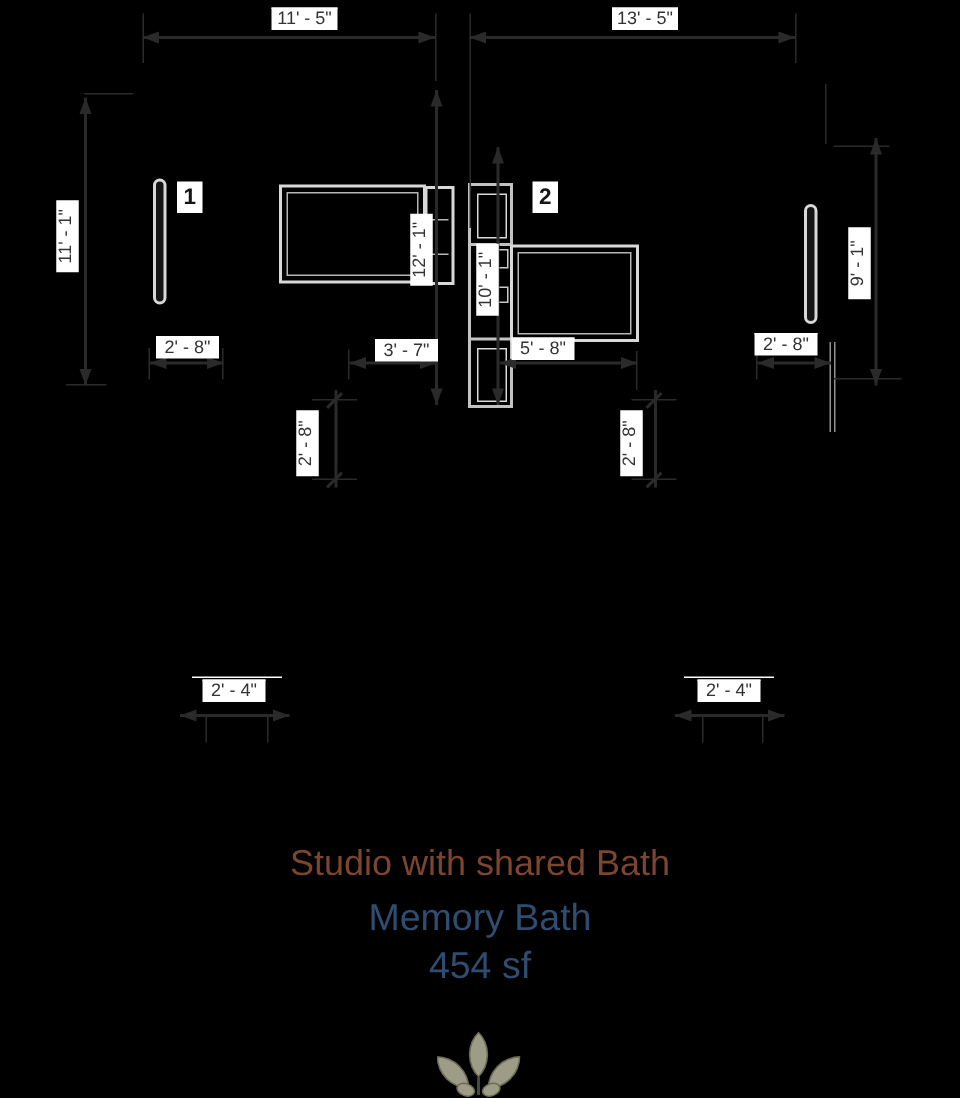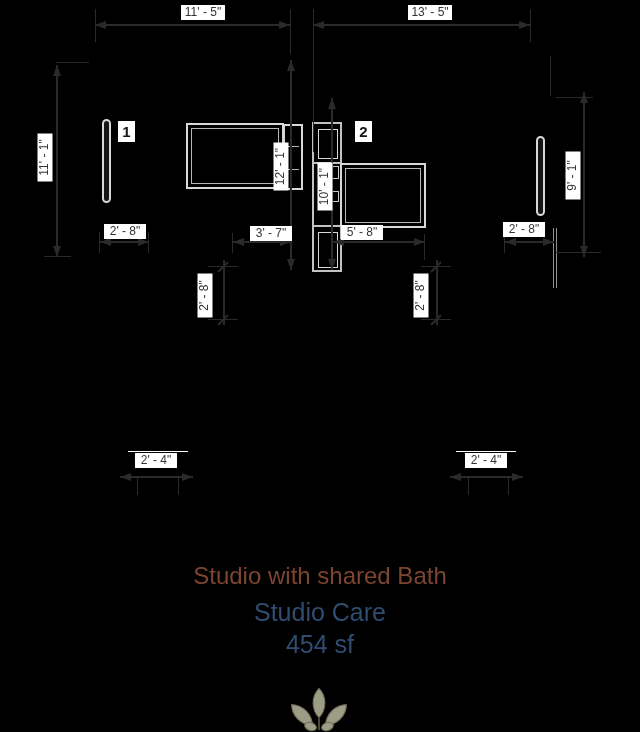--- a/index.html
+++ b/index.html
@@ -157,21 +157,21 @@
   <div class="lab" style="left:503px;top:222px;width:42px;">2' - 8"</div>
   <div class="lab v" style="left:183px;top:288px;width:44px;">2' - 8"</div>
   <div class="lab v" style="left:399px;top:288px;width:44px;">2' - 8"</div>
   <div class="lab" style="left:135px;top:453px;width:42px;">2' - 4"</div>
   <div class="lab" style="left:465px;top:453px;width:42px;">2' - 4"</div>
 
   <div class="roomtag" style="left:118px;top:121px;">1</div>
   <div class="roomtag" style="left:355px;top:121px;">2</div>
 
   <div class="cap" style="top:562px;font-size:24px;color:var(--caption-title,#7c4530);">Studio with shared Bath</div>
-  <div class="cap" style="top:598px;font-size:25px;color:var(--caption-sub,#2f4d71);">Studio Care</div>
+  <div class="cap" style="top:598px;font-size:25px;color:var(--caption-sub,#2f4d71);">Memory Bath</div>
   <div class="cap" style="top:630px;font-size:25px;color:var(--caption-sub,#2f4d71);">454 sf</div>
 
   <div style="position:absolute;left:288px;top:692px;width:62px;height:40px;">
     <div class="leaf" style="left:20px;top:0;width:22px;height:22px;border-radius:0 100% 0 100%;transform:rotate(45deg);"></div>
     <div class="leaf" style="left:3px;top:12px;width:22px;height:22px;border-radius:0 100% 0 100%;"></div>
     <div class="leaf" style="left:37px;top:12px;width:22px;height:22px;border-radius:100% 0 100% 0;"></div>
     <div style="position:absolute;left:30px;top:26px;width:2px;height:12px;background:#4a4a38;"></div>
     <div class="leaf" style="left:16px;top:30px;width:13px;height:9px;border-radius:50%;transform:rotate(20deg);"></div>
     <div class="leaf" style="left:33px;top:30px;width:13px;height:9px;border-radius:50%;transform:rotate(-20deg);"></div>
   </div>

